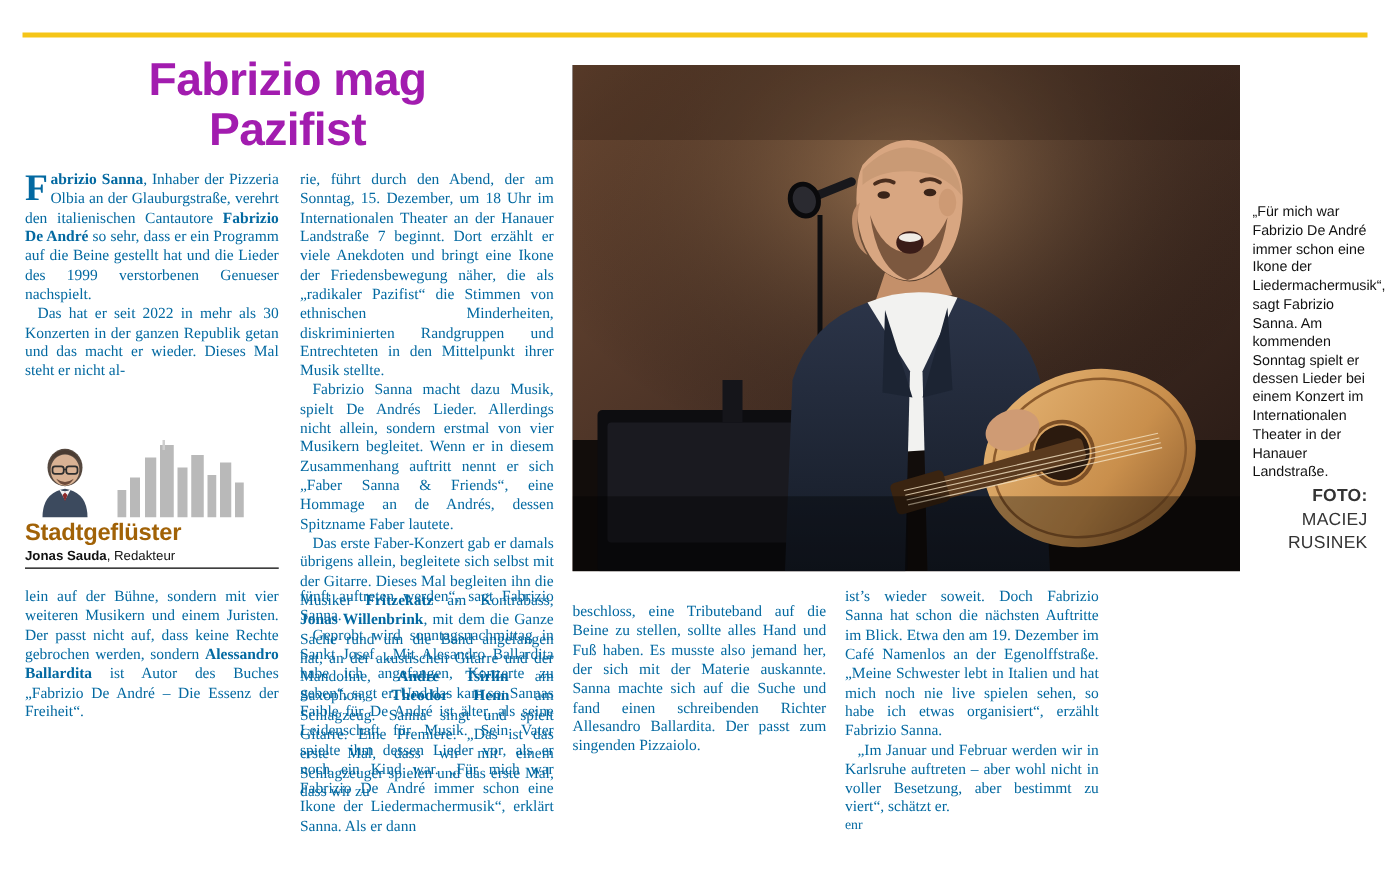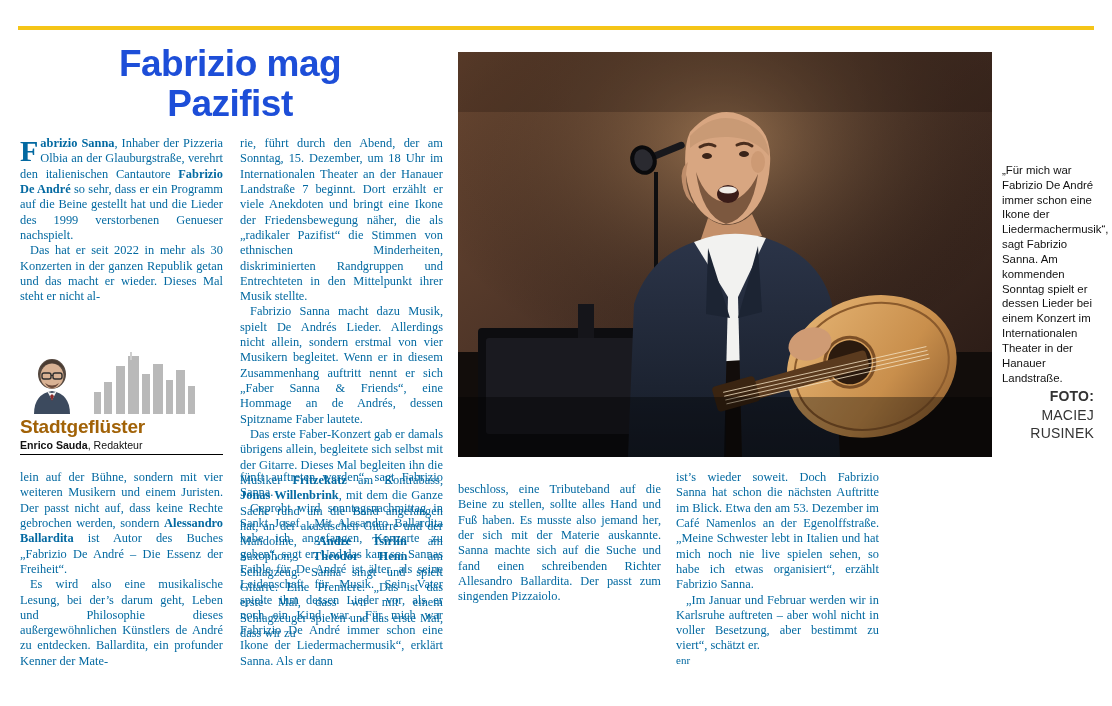--- a/index.html
+++ b/index.html
@@ -38,21 +38,21 @@
     position: absolute;
     left: 20px;
     top: 44px;
     width: 420px;
     text-align: center;
     font-family: "Liberation Sans", sans-serif;
     font-weight: bold;
     font-size: 37px;
     line-height: 1.08;
     letter-spacing: -0.5px;
-    color: #1d4ed8;
+    color: #a21caf;
   }
 
   
   .col {
     position: absolute;
     font-size: 12.4px;
     line-height: 1.235;
     text-align: justify;
     text-justify: inter-word;
     hyphens: auto;
@@ -312,38 +312,37 @@
           <line x1="31" y1="23.5" x2="33" y2="23.5" stroke="#2e2e2e" stroke-width="1.2"></line>
           <path d="M25 31 q7 5 14 0 q-3 5 -7 5 q-4 0 -7 -5z" fill="#6b4a3a"></path>
           <path d="M14 62 q0 -20 18 -23 q18 3 18 23z" fill="#3c4a5e"></path>
           <path d="M27 39 l5 9 l5 -9 q-5 4 -10 0z" fill="#f2f2f2"></path>
           <path d="M30 44 l2 5 l2 -5 l-2 -2z" fill="#8c2b2b"></path>
         </g>
       </svg>
     </div>
     <div class="kolumne-title">Stadtgeflüster</div>
     <div class="kolumne-author">
-      <span class="nm">Enrico Sauda</span><span>, Redakteur</span>
+      <span class="nm">Jonas Sauda</span><span>, Redakteur</span>
     </div>
     <div class="kolumne-rule"></div>
   </div>
 
   <div class="col" id="col1-bot">
     <p class="noind">lein auf der Bühne, sondern mit vier weiteren Musikern und einem Juristen. Der passt nicht auf, dass keine Rechte gebrochen werden, sondern <b>Alessandro Ballardita</b> ist Autor des Buches „Fabrizio De André – Die Essenz der Freiheit“.</p>
-    <p>Es wird also eine musikalische Lesung, bei der’s darum geht, Leben und Philosophie dieses außergewöhnlichen Künstlers de André zu entdecken. Ballardita, ein profunder Kenner der Mate-</p>
   </div>
 
   <div class="col" id="col2-bot">
     <p class="noind">fünft auftreten werden“, sagt Fabrizio Sanna.</p>
     <p>Geprobt wird sonntagsnachmittag in Sankt Josef. „Mit Alesandro Ballardita habe ich angefangen, Konzerte zu geben“, sagt er. Und das kam so: Sannas Faible für De André ist älter, als seine Leidenschaft für Musik. Sein Vater spielte ihm dessen Lieder vor, als er noch ein Kind war. „Für mich war Fabrizio De André immer schon eine Ikone der Liedermachermusik“, erklärt Sanna. Als er dann</p>
   </div>
 
   <div class="col" id="col3-bot">
     <p class="noind">beschloss, eine Tributeband auf die Beine zu stellen, sollte alles Hand und Fuß haben. Es musste also jemand her, der sich mit der Materie auskannte. Sanna machte sich auf die Suche und fand einen schreibenden Richter Allesandro Ballardita. Der passt zum singenden Pizzaiolo.</p>
   </div>
 
   <div class="col" id="col4-bot">
-    <p class="noind">ist’s wieder soweit. Doch Fabrizio Sanna hat schon die nächsten Auftritte im Blick. Etwa den am 53. Dezember im Café Namenlos an der Egenolffstraße. „Meine Schwester lebt in Italien und hat mich noch nie live spielen sehen, so habe ich etwas organisiert“, erzählt Fabrizio Sanna.</p>
+    <p class="noind">ist’s wieder soweit. Doch Fabrizio Sanna hat schon die nächsten Auftritte im Blick. Etwa den am 19. Dezember im Café Namenlos an der Egenolffstraße. „Meine Schwester lebt in Italien und hat mich noch nie live spielen sehen, so habe ich etwas organisiert“, erzählt Fabrizio Sanna.</p>
     <p>„Im Januar und Februar werden wir in Karlsruhe auftreten – aber wohl nicht in voller Besetzung, aber bestimmt zu viert“, schätzt er.</p>
     <p class="sig noind">enr</p>
   </div>
 
 </div>
 
 </body></html>

